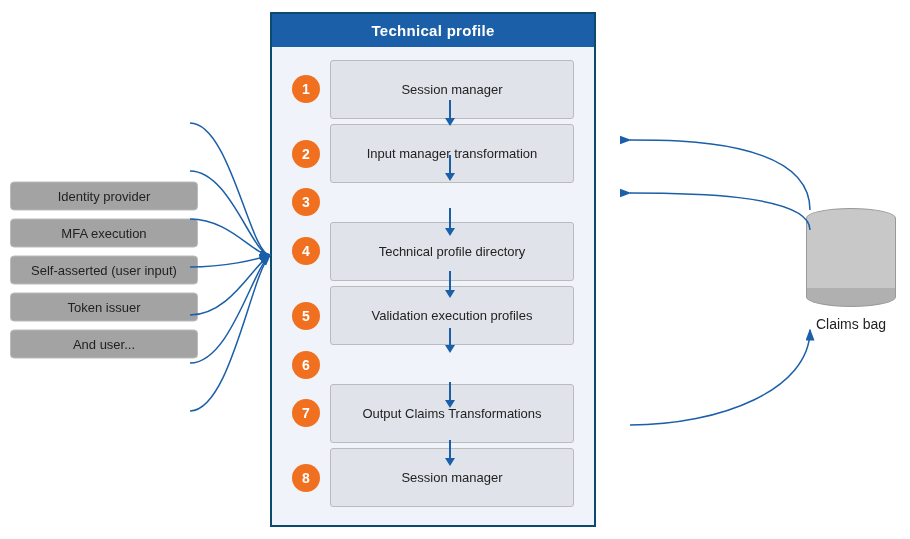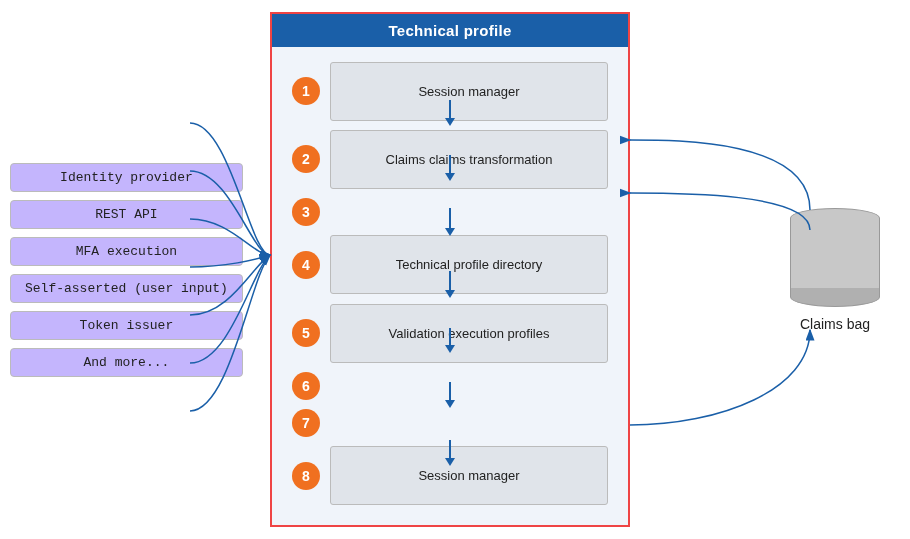--- a/index.html
+++ b/index.html
@@ -26,39 +26,38 @@
       display: flex;
       flex-direction: column;
       gap: 8px;
       position: absolute;
       left: 10px;
       top: 50%;
       transform: translateY(-50%);
     }
 
     .left-box {
-      background: #c4b5fd;
+      background: #a3a3a3;
       border: 1px solid #bbb;
       border-radius: 4px;
-      padding: 6px 14px;
+      padding: 6px 20px;
       font-size: 13px;
       text-align: center;
       min-width: 160px;
       color: #222;
-      font-family: Liberation Mono, monospace;
     }
 
     
     .tp-panel {
       position: absolute;
       left: 270px;
       top: 12px;
-      width: 360px;
+      width: 326px;
       bottom: 12px;
-      border: 2px solid #ef4444;
+      border: 2px solid #0c4a6e;
       background: #f0f4fa;
     }
 
     .tp-header {
       background: #1a5fa8;
       color: white;
       text-align: center;
       padding: 8px 0;
       font-size: 15px;
       font-weight: 600;
@@ -101,21 +100,21 @@
       border-radius: 3px;
       padding: 21px 10px;
       font-size: 13px;
       color: #222;
       text-align: center;
     }
 
     
     .claims-bag {
       position: absolute;
-      right: 30px;
+      right: 14px;
       top: 50%;
       transform: translateY(-50%);
       display: flex;
       flex-direction: column;
       align-items: center;
       gap: 5px;
       margin-left: 20px;
     }
 
     .cylinder {
@@ -171,56 +170,56 @@
       pointer-events: none;
     }
   </style>
 </head>
 <body>
 
 <div class="diagram-container">
 
   <div class="left-boxes">
   <div class="left-box">Identity provider</div>
-      <div class="left-box">REST API</div>
       <div class="left-box">MFA execution</div>
       <div class="left-box">Self-asserted (user input)</div>
       <div class="left-box">Token issuer</div>
-      <div class="left-box">And more...</div>
+      <div class="left-box">And user...</div>
     </div>
 
   <div class="tp-panel">
     <div class="tp-header">
       <span>Technical profile</span>
     </div>
     <div class="tp-steps">
     <div class="tp-step-row">
           <div class="step-number">1</div>
           <div class="step-box">Session manager</div>
         </div>
         <div class="tp-step-row">
           <div class="step-number">2</div>
-          <div class="step-box">Claims claims transformation</div>
+          <div class="step-box">Input manager transformation</div>
         </div>
         <div class="tp-step-row">
           <div class="step-number">3</div>
         </div>
         <div class="tp-step-row">
           <div class="step-number">4</div>
           <div class="step-box">Technical profile directory</div>
         </div>
         <div class="tp-step-row">
           <div class="step-number">5</div>
           <div class="step-box">Validation execution profiles</div>
         </div>
         <div class="tp-step-row">
           <div class="step-number">6</div>
         </div>
         <div class="tp-step-row">
           <div class="step-number">7</div>
+          <div class="step-box">Output Claims Transformations</div>
         </div>
         <div class="tp-step-row">
           <div class="step-number">8</div>
           <div class="step-box">Session manager</div>
         </div>
       </div>
   </div>
 
   <div class="claims-bag">
     <div class="cylinder">

